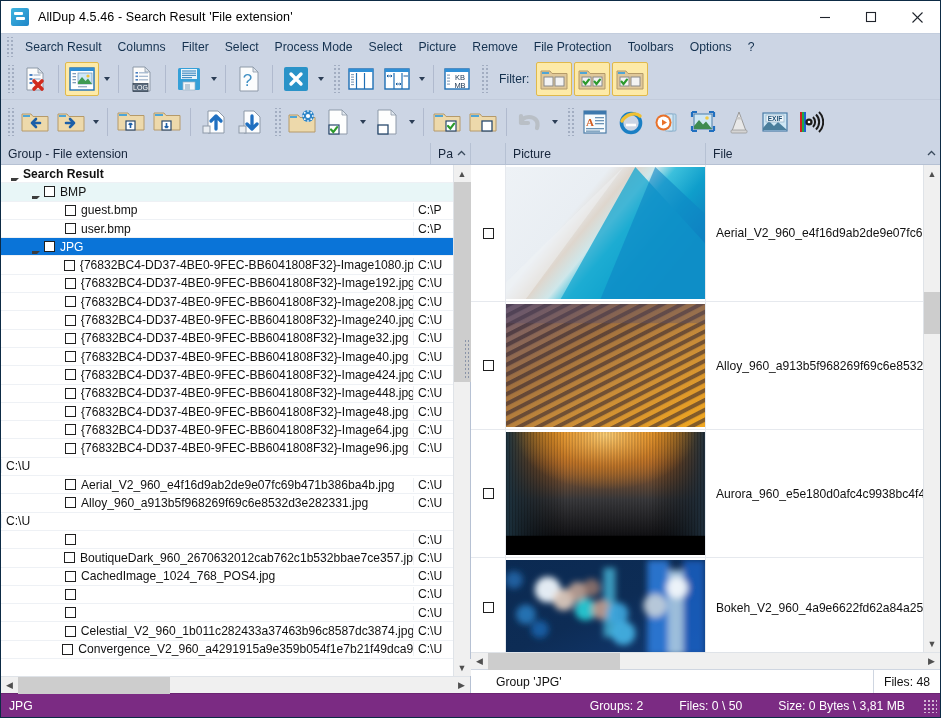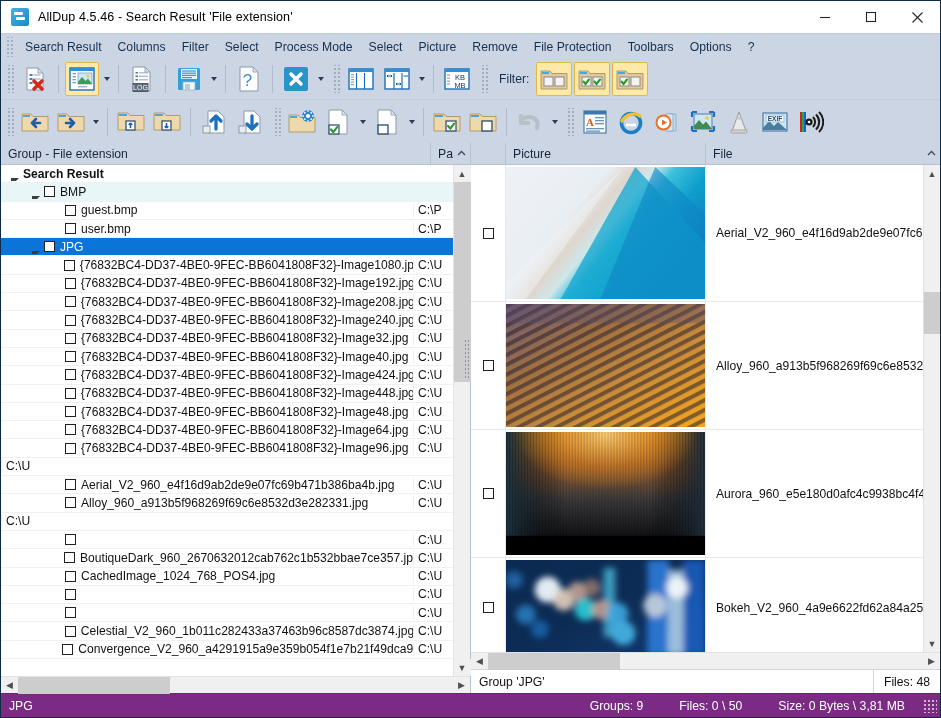--- a/index.html
+++ b/index.html
@@ -264,21 +264,21 @@
     z-index: 5;
   }
 
   
   .infobar {
     height: 24px; min-height: 24px; background: #ffffff;
     border-top: 1px solid #cfd6e1;
     display: flex; align-items: center;
     font-size: 12.2px; color: #111;
   }
-  .infobar .left { padding-left: 8px; flex: 1; }
+  .infobar .left { padding-left: 25px; flex: 1; }
   .infobar .right {
     padding: 0 10px; border-left: 1px solid #cfd6e1;
     height: 24px; display: flex; align-items: center;
   }
 
   
   .statusbar {
     height: 24px; min-height: 24px;
     background: #7b2b83;
     display: flex; align-items: center;
@@ -1100,19 +1100,19 @@
         <div class="left">Group 'JPG'</div>
         <div class="right">Files: 48</div>
       </div>
     </div>
 
     <div class="splitter-dots"></div>
   </div>
 
   <div class="statusbar">
     <div class="sleft">JPG</div>
-    <div class="sitem">Groups: 9</div>
+    <div class="sitem">Groups: 2</div>
     <div class="sitem">Files: 0 \ 50</div>
     <div class="sitem">Size: 0 Bytes \ 3,81 MB</div>
     <div class="grip-corner"></div>
   </div>
 
 </div>
 
 </body></html>

